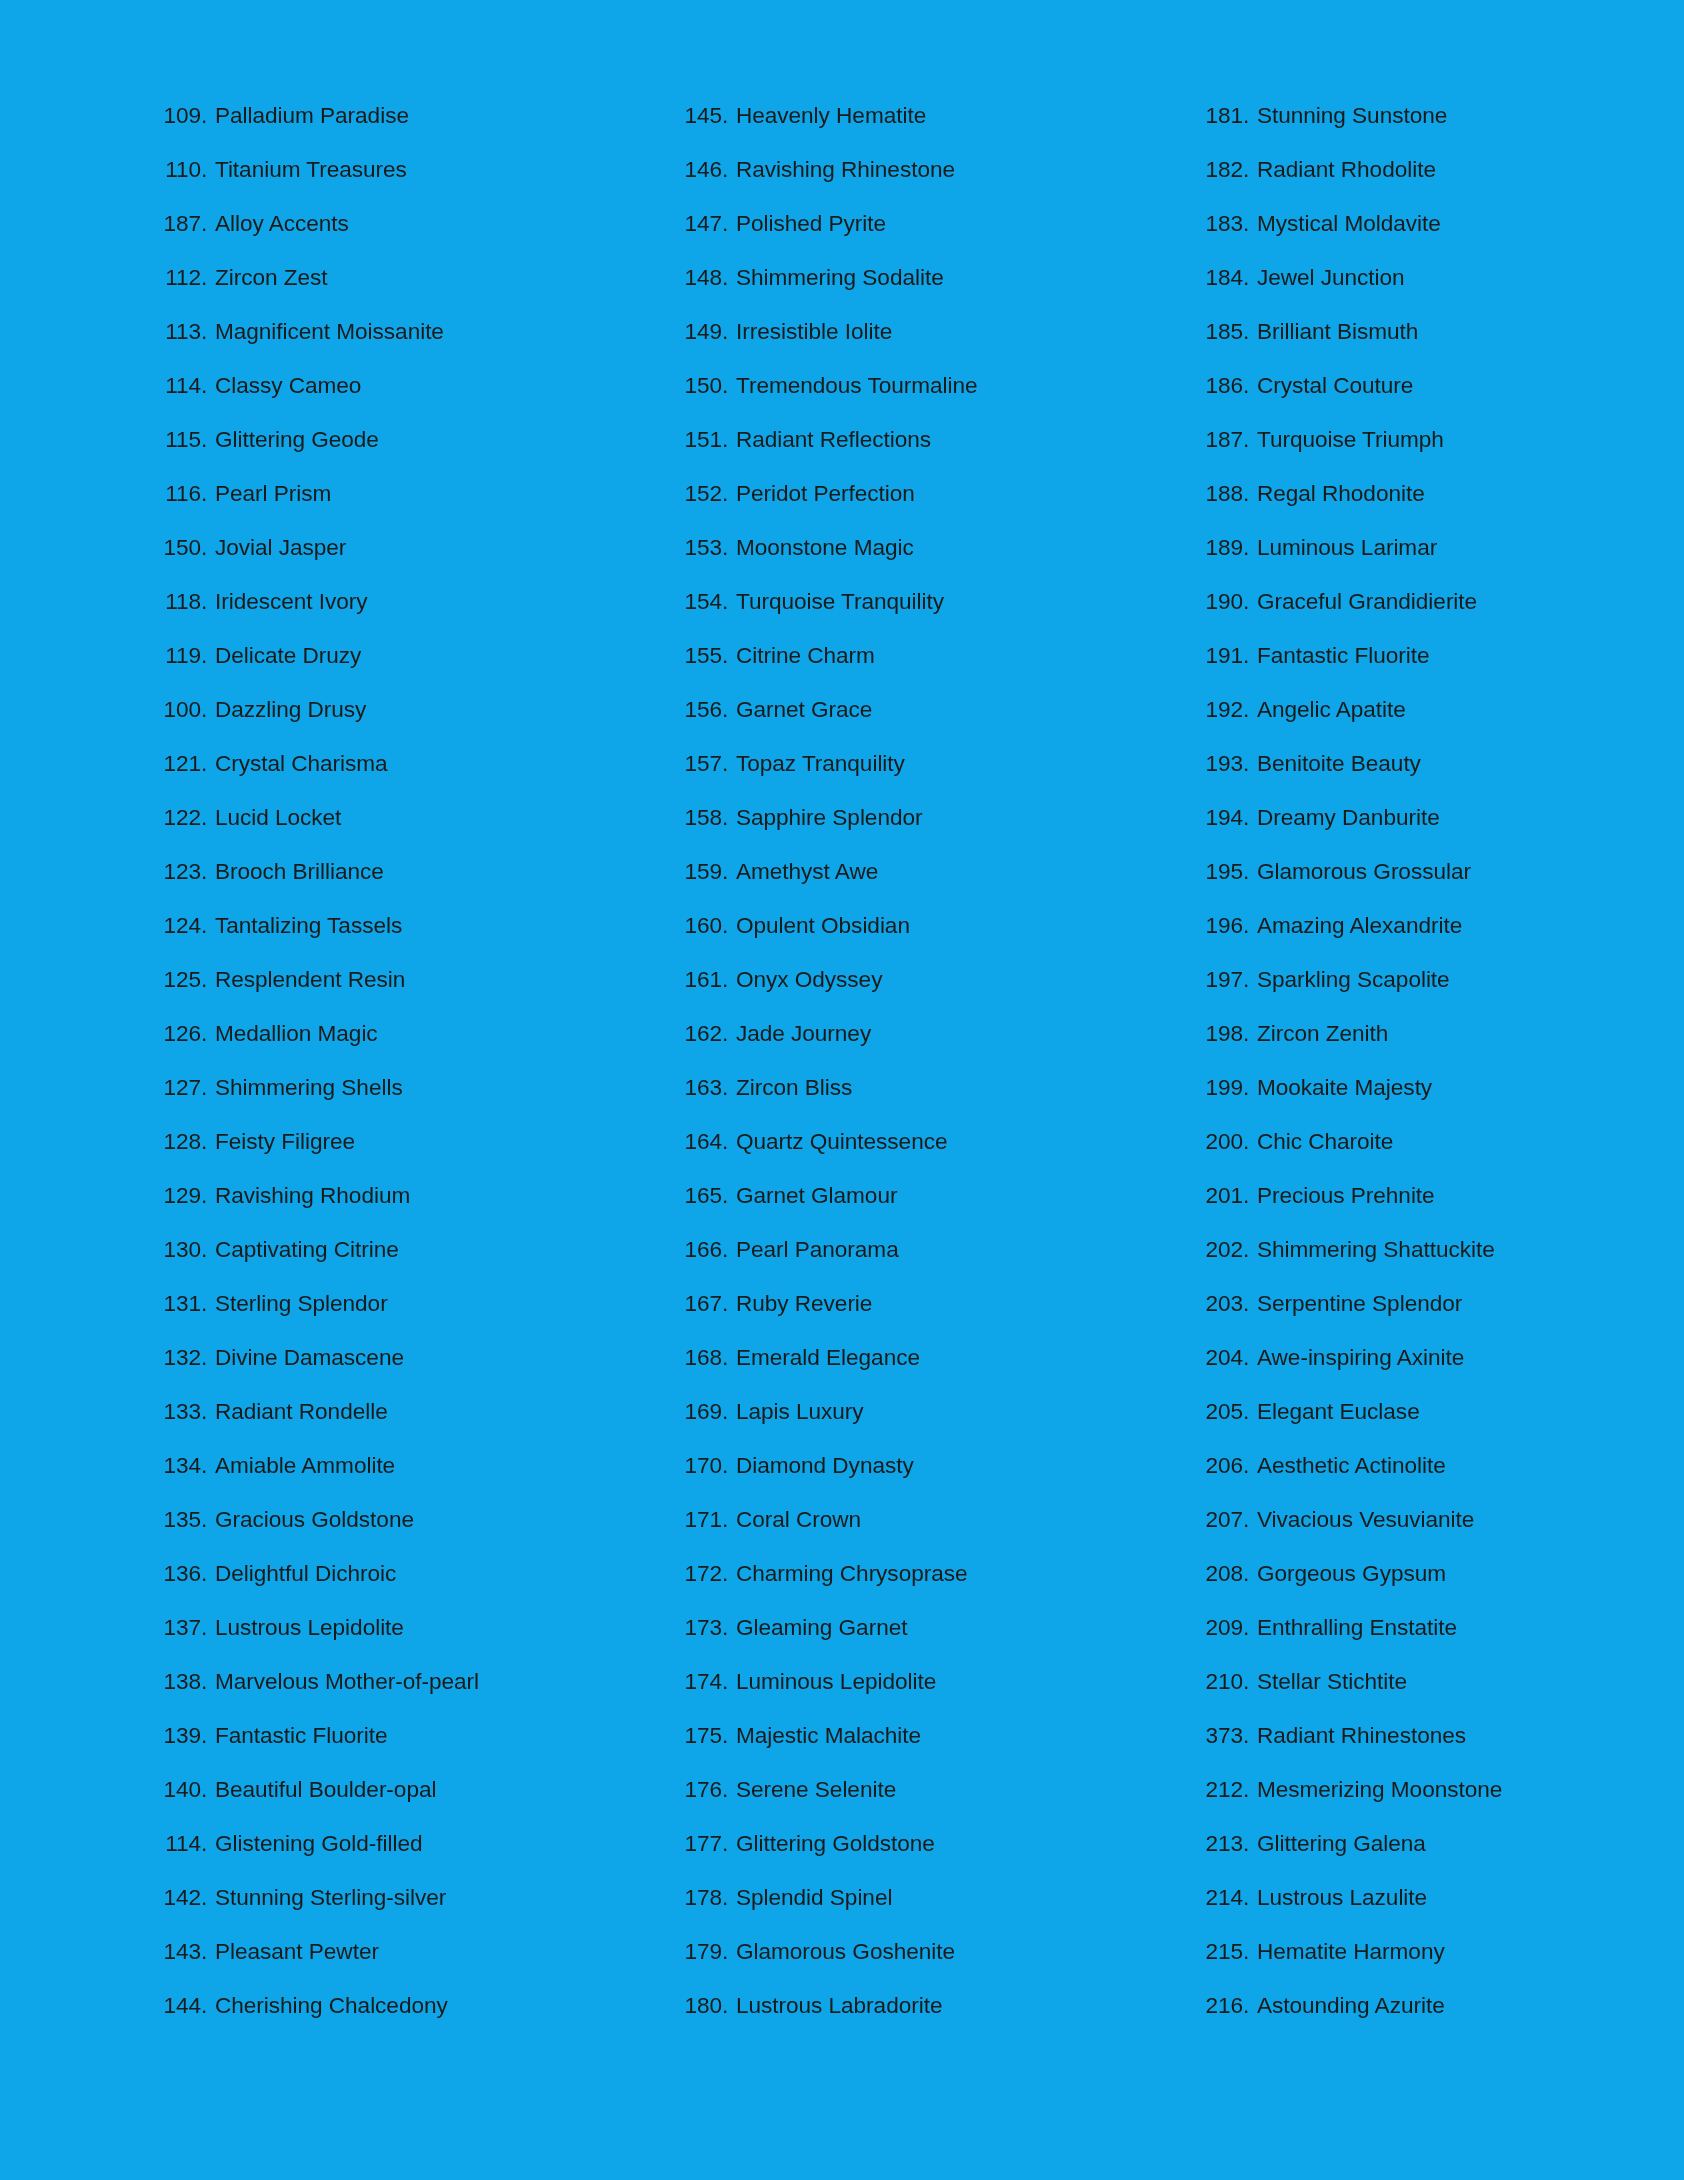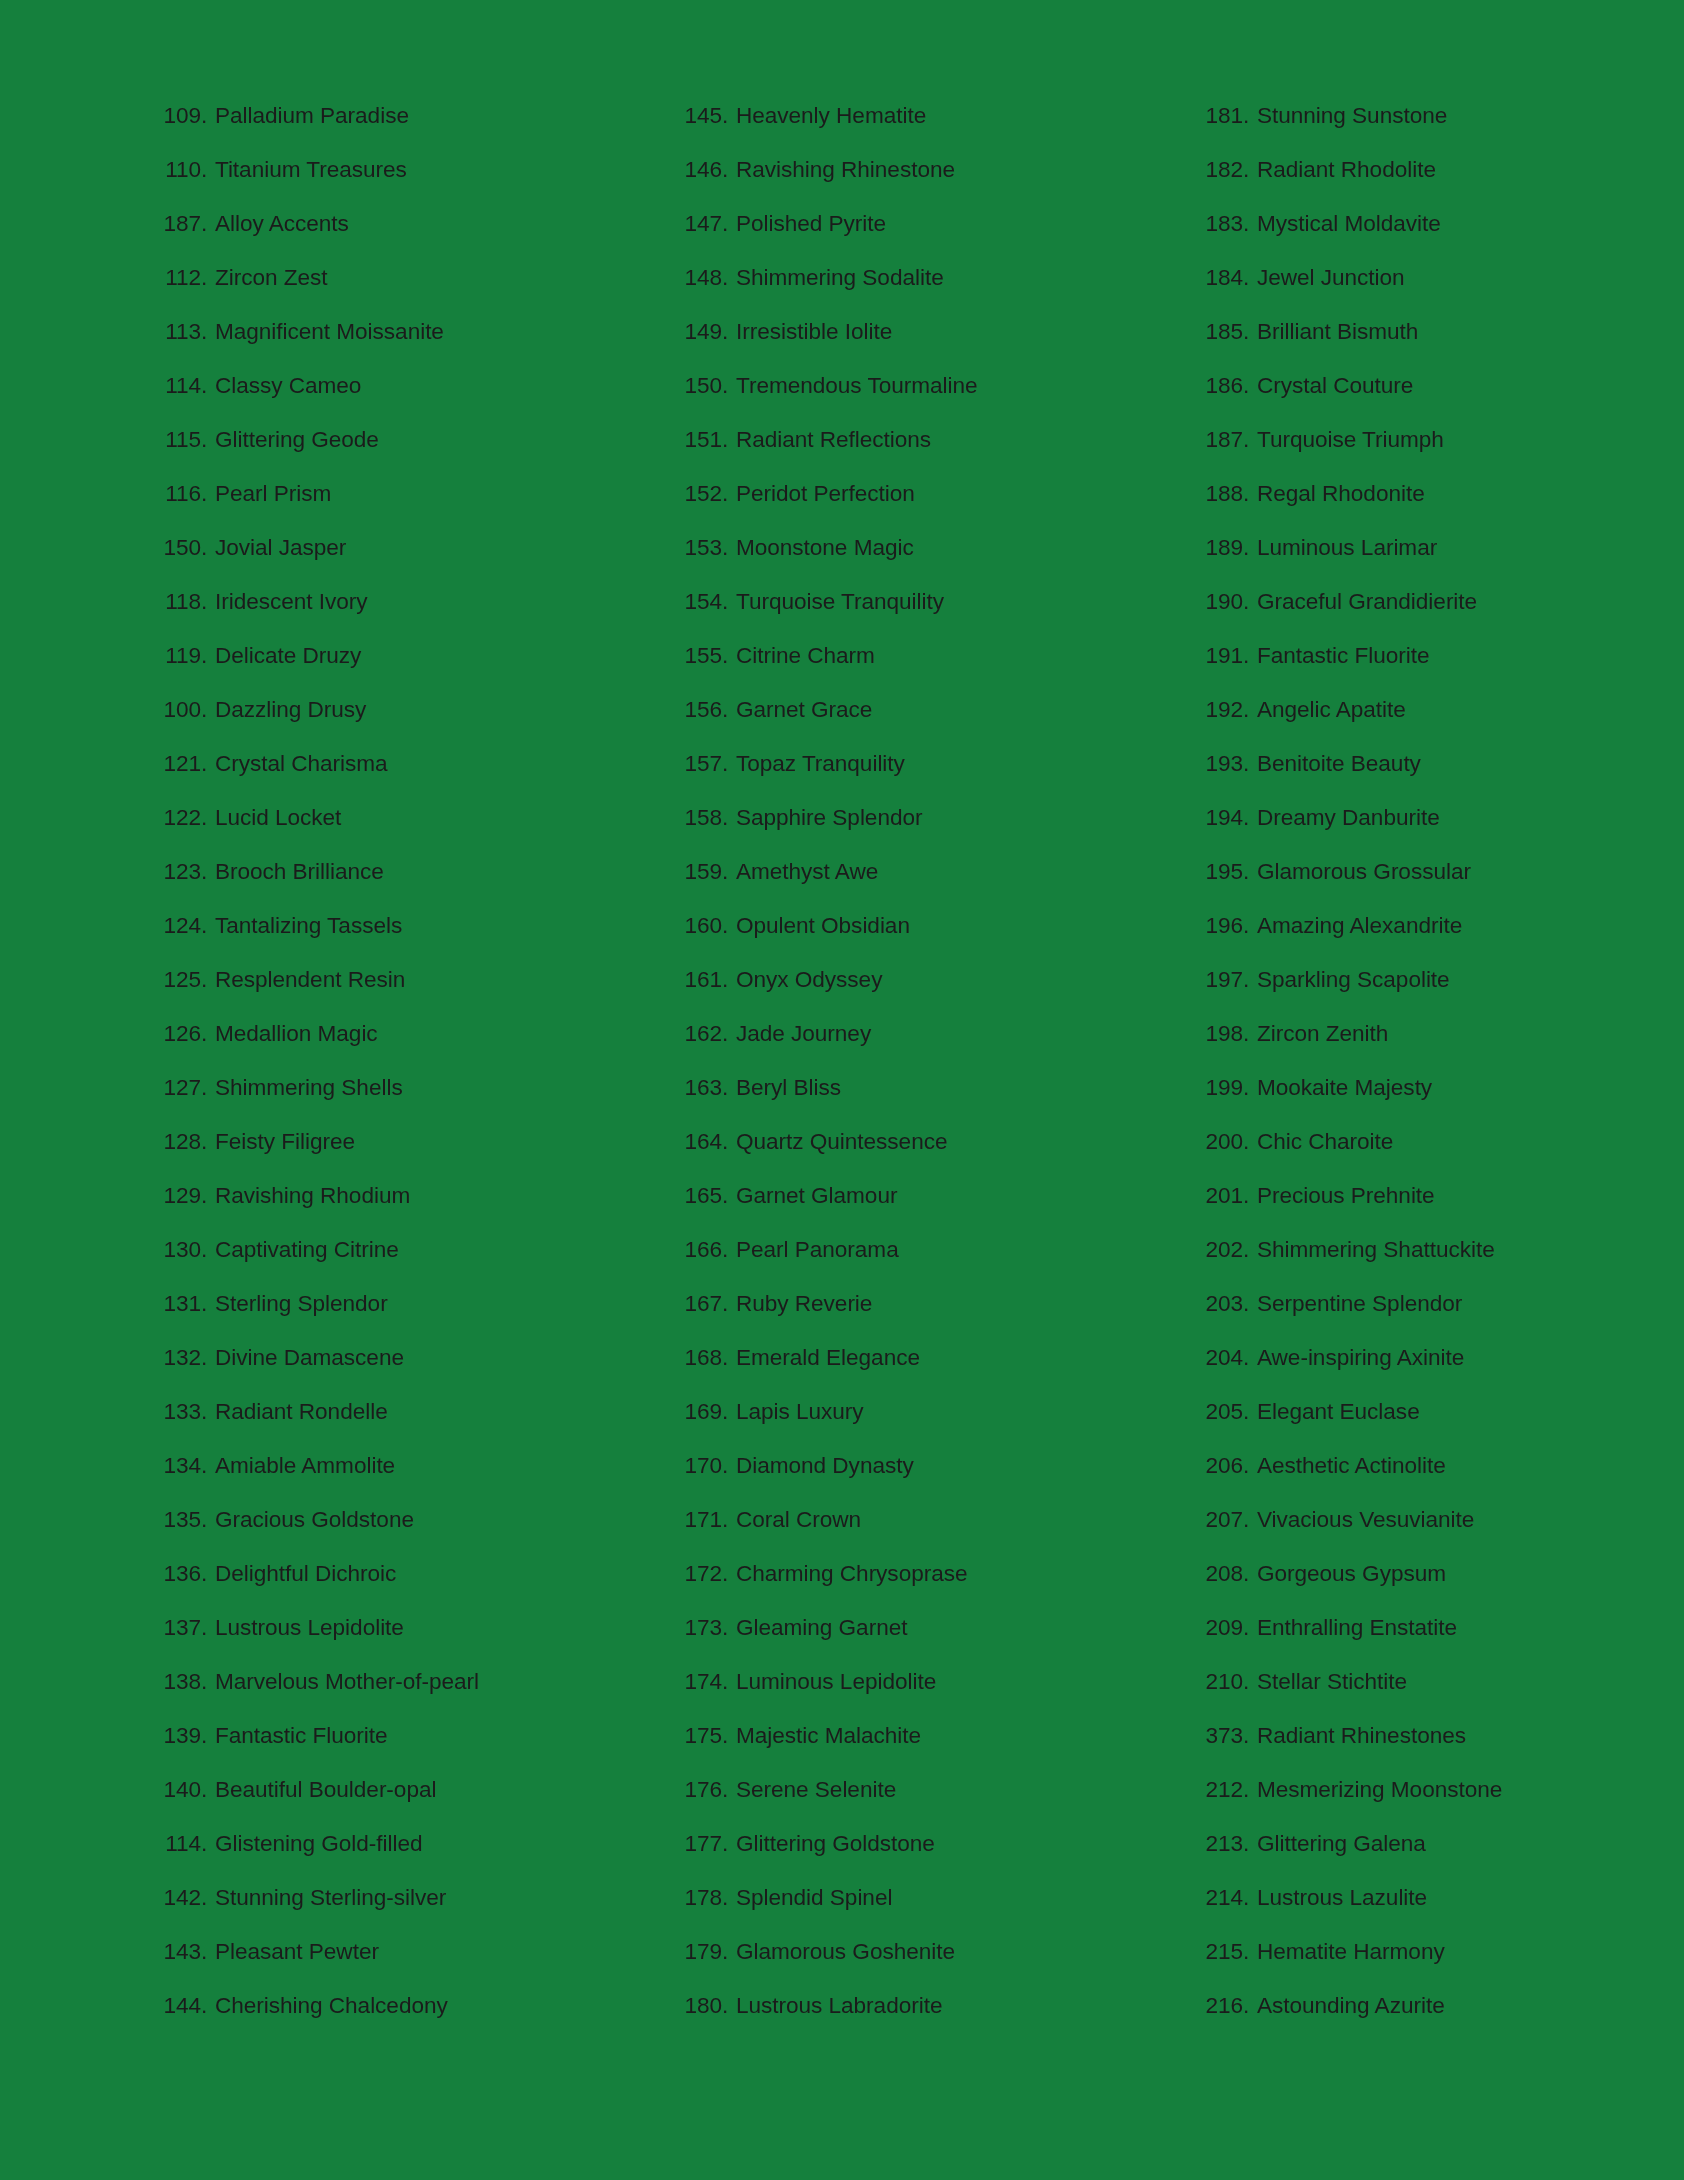--- a/index.html
+++ b/index.html
@@ -4,21 +4,21 @@
 <style>
   html, body {
     margin: 0;
     padding: 0;
     background: #ffffff;
   }
   .page {
     position: relative;
     width: 1685px;
     height: 2181px;
-    background: #15803d;
+    background: #0ea5e9;
     box-sizing: border-box;
     font-family: "Liberation Sans", "DejaVu Sans", sans-serif;
     overflow: hidden;
   }
   .columns {
     position: absolute;
     top: 89px;
     left: 143px;
     right: 102px;
     display: flex;
@@ -337,21 +337,21 @@
           <span class="item-label">Onyx Odyssey</span>
         </div>
         <div class="list-item">
           <span class="item-number">162</span>
           <span class="item-dot">.</span>
           <span class="item-label">Jade Journey</span>
         </div>
         <div class="list-item">
           <span class="item-number">163</span>
           <span class="item-dot">.</span>
-          <span class="item-label">Beryl Bliss</span>
+          <span class="item-label">Zircon Bliss</span>
         </div>
         <div class="list-item">
           <span class="item-number">164</span>
           <span class="item-dot">.</span>
           <span class="item-label">Quartz Quintessence</span>
         </div>
         <div class="list-item">
           <span class="item-number">165</span>
           <span class="item-dot">.</span>
           <span class="item-label">Garnet Glamour</span>

